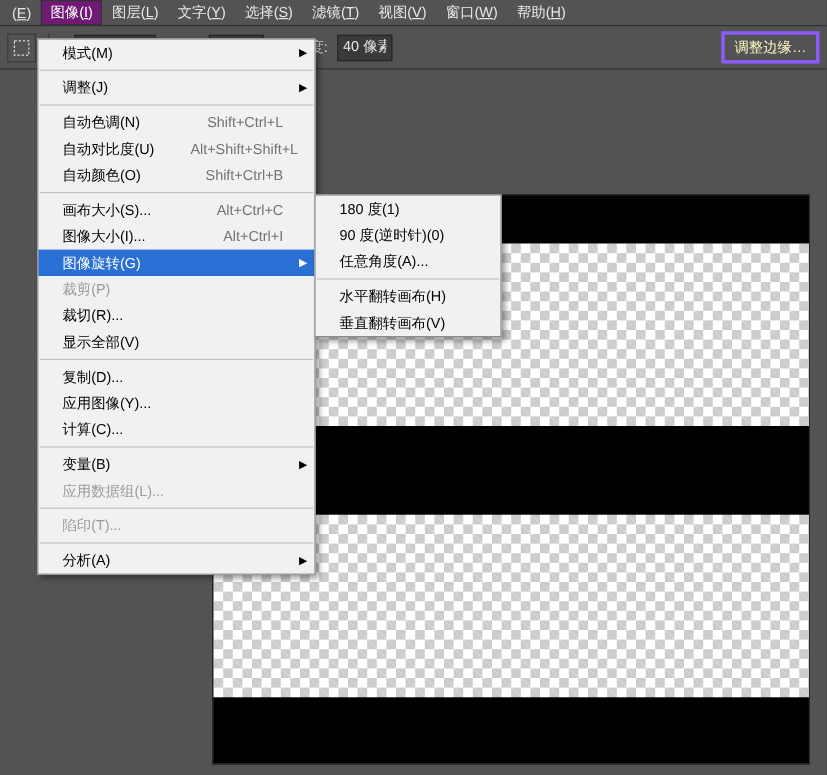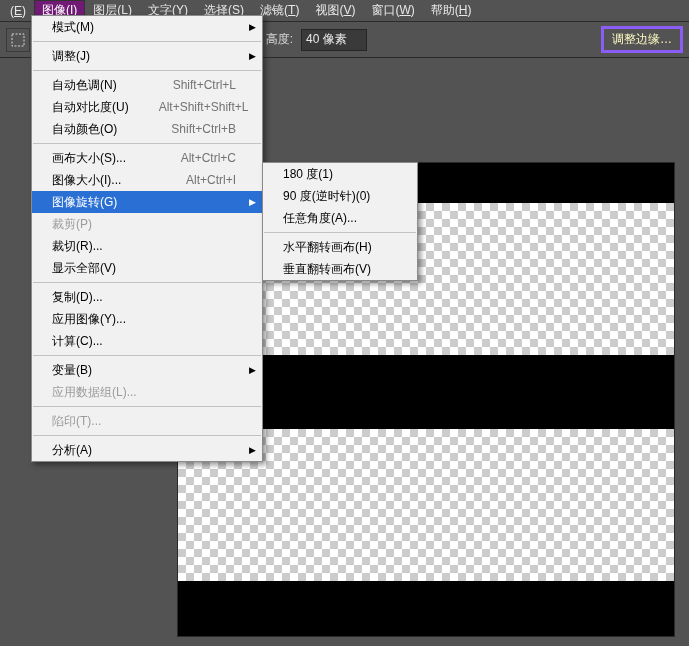--- a/index.html
+++ b/index.html
@@ -11,21 +11,21 @@
   .menubar-item.active { background: #701a75; color: #fff; border: 1px solid #333; padding: 1px 7px; }
   
   .toolbar { height: 36px; background: #535353; border-bottom: 1px solid #2a2a2a; display: flex; align-items: center; padding: 0 6px; gap: 8px; color: #d8d8d8; }
   .toolbar .icon-btn { width: 24px; height: 24px; background: #535353; border: 1px solid #3a3a3a; display:flex; align-items:center; justify-content:center; }
   .toolbar .sep { width: 1px; height: 24px; background: #3a3a3a; margin: 0 2px; }
   .toolbar label { color: #d8d8d8; }
   .toolbar select, .toolbar .numfield {
     background: #3a3a3a; color: #e8e8e8; border: 1px solid #262626; height: 22px; padding: 0 4px;
   }
   .toolbar select { width: 68px; }
-  .toolbar .numfield { width: 66px; }
+  .toolbar .numfield { width: 46px; }
   .toolbar .link-icon { color: #d0d0d0; }
   .toolbar .adjust-btn { border:3px solid #8b5cf6; padding:2px 8px; background:#535353; color:#fef9c3; margin-left:auto;}
   
   .canvas-area { position: absolute; left: 0; right: 0; top: 58px; bottom: 0; background: #535353; }
   .artboard { position: absolute; left: 177px; top: 104px; width: 498px; height: 475px; background: #000; border: 1px solid #2a2a2a; }
   .checker { position: absolute; left: 0; right: 0; height: 152px;
     background-color:#fff;
     background-image:
       linear-gradient(45deg,#ccc 25%,transparent 25%,transparent 75%,#ccc 75%),
       linear-gradient(45deg,#ccc 25%,transparent 25%,transparent 75%,#ccc 75%);
@@ -37,21 +37,21 @@
   
   .menu { position: absolute; background: #f1f1f1; border: 1px solid #8a8a8a; box-shadow: 3px 3px 5px rgba(0,0,0,.4); color: #000; }
   .menu .row { display: flex; align-items: center; height: 22px; padding: 0 26px 0 20px; white-space: nowrap; position: relative; }
   .menu .row.disabled { color: #9b9b9b; }
   .menu .row .shortcut { margin-left: auto; padding-left: 30px; color: #737373; }
   .menu hr { border: none; border-top: 1px solid #c2c2c2; margin: 3px 1px; }
   .menu .row.has-sub::after { content: "▶"; position: absolute; right: 6px; font-size: 9px; }
   .menu .row.highlight { background: #2a6fd4; color: #fff; }
   .menu .row.highlight::after { color:#fff; }
 
-  .main-menu { left: 31px; top: 15px; width: 232px; }
+  .main-menu { left: 31px; top: 32px; width: 232px; }
   .sub-menu  { left: 262px; top: 162px; width: 156px; }
 </style>
 </head>
 <body>
 
 <div class="menubar" id="menubar">
     <div class="menubar-item">(<u>E</u>)</div>
     <div class="menubar-item active">图像(<u>I</u>)</div>
     <div class="menubar-item">图层(<u>L</u>)</div>
     <div class="menubar-item">文字(<u>Y</u>)</div>

